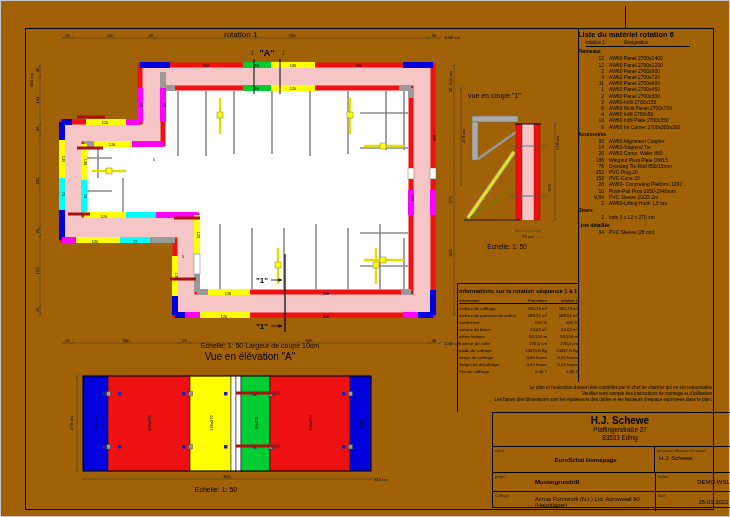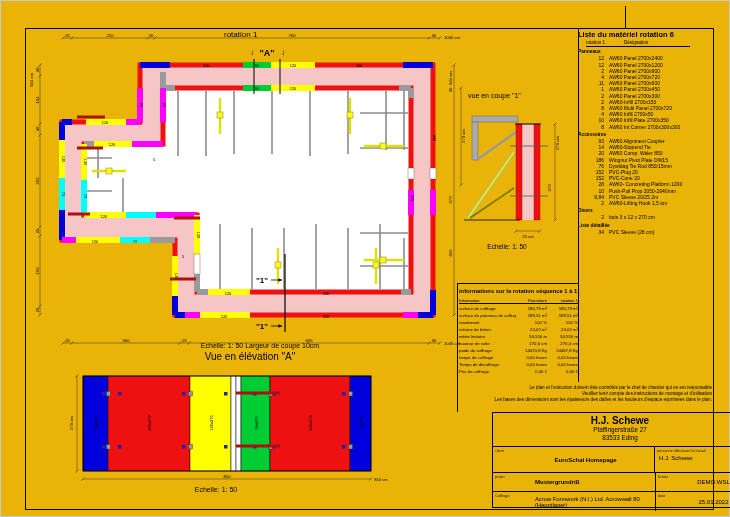--- a/index.html
+++ b/index.html
@@ -1,16 +1,16 @@
 <!DOCTYPE html>
 <html><head>
 <meta charset="utf-8">
 <style>
   html,body{margin:0;padding:0;background:#fff;font-family:"Liberation Sans",sans-serif;}
-  #sheet{position:relative;width:730px;height:517px;background:#eab308;overflow:hidden;text-decoration:underline;}
+  #sheet{position:relative;width:730px;height:517px;background:#a16207;overflow:hidden;text-decoration:underline;}
   .abs{position:absolute;}
   .pageborder{left:0;top:0;width:728px;height:515px;border:1px solid #c9c9c9;}
   .frame{left:25px;top:28px;width:687px;height:480px;border:1px solid #000;}
   .vline,.hline{background:#000;}
   .lbl{color:#000;} .cy{fill:#ffff00;} .cg{fill:#00cc33;} .cb{fill:#0000dd;}
   .cm{fill:#ff00ff;} .cc{fill:#00ffff;} .ck{fill:#9a9a9a;} .cw{fill:#ffffff;stroke:#555;stroke-width:.4;}
   .pl{font-size:4px;fill:#000;text-anchor:middle;font-family:"Liberation Sans",sans-serif;}
   .dimt{font-size:4.2px;fill:#000;text-anchor:middle;font-family:"Liberation Sans",sans-serif;}
   .dimline{stroke:#333;stroke-width:.5;}
   .tick{stroke:#333;stroke-width:.6;fill:none;}

